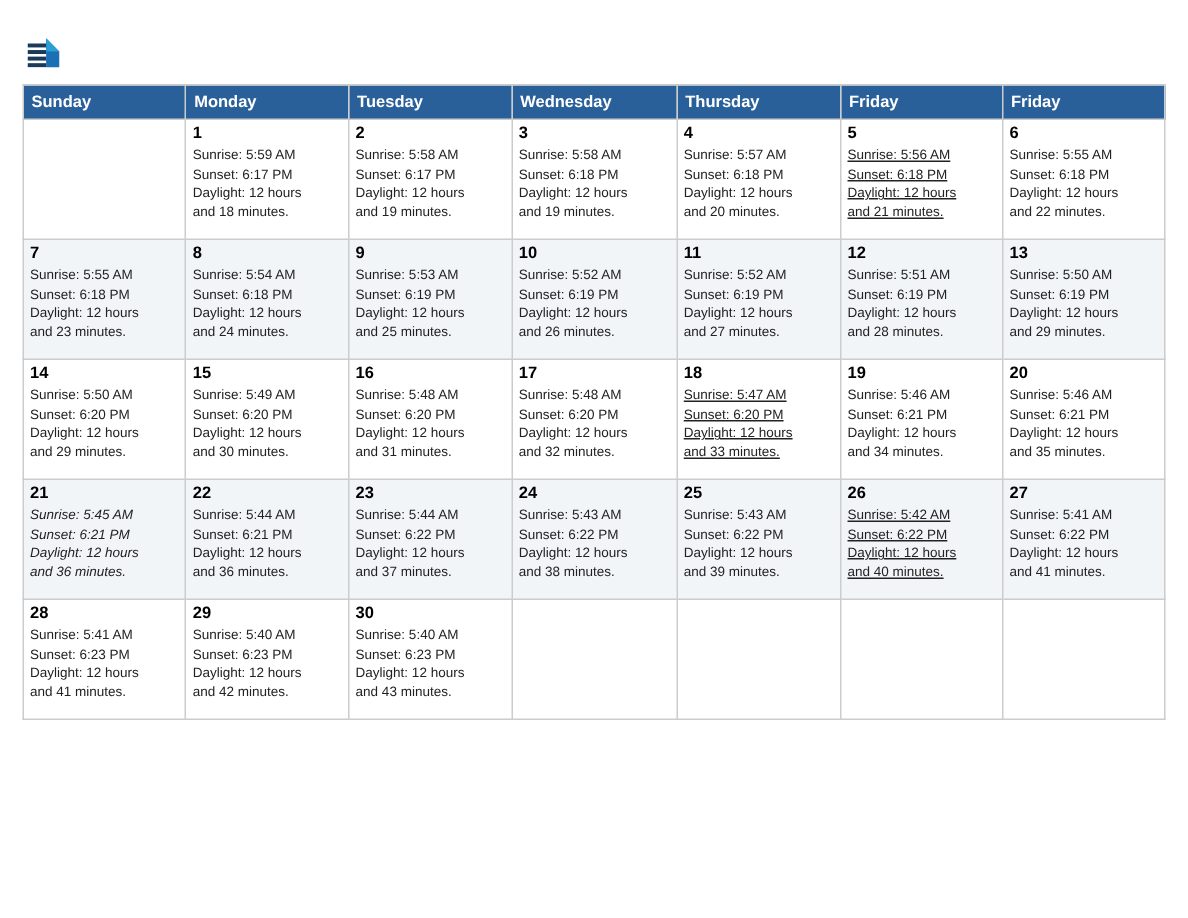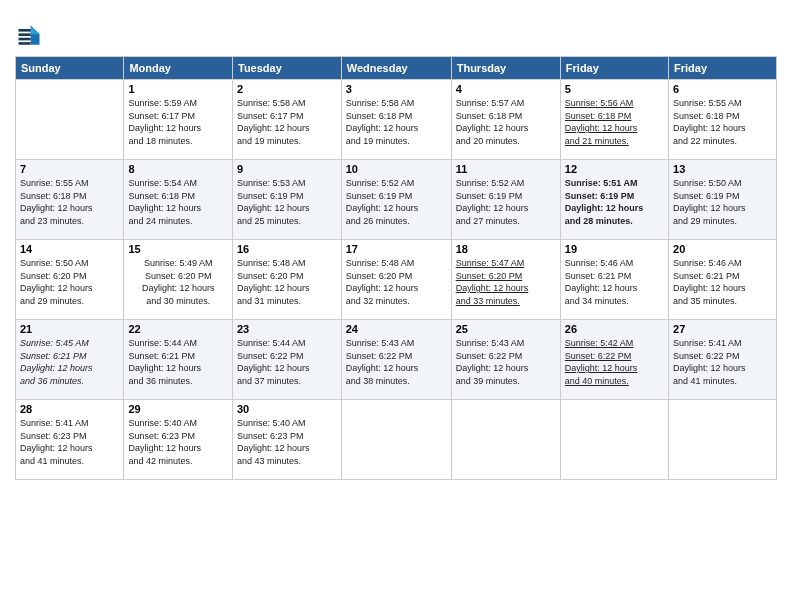--- a/index.html
+++ b/index.html
@@ -206,21 +206,21 @@
           </td>
           <td>
             <span class="day-num">11</span>
             <div class="day-info" style="white-space: pre-line;">Sunrise: 5:52 AM
 Sunset: 6:19 PM
 Daylight: 12 hours
 and 27 minutes.</div>
           </td>
           <td>
             <span class="day-num">12</span>
-            <div class="day-info" style="white-space: pre-line; font-weight: bold;">Sunrise: 5:51 AM
+            <div class="day-info" style="white-space: pre-line;">Sunrise: 5:51 AM
 Sunset: 6:19 PM
 Daylight: 12 hours
 and 28 minutes.</div>
           </td>
           <td>
             <span class="day-num">13</span>
             <div class="day-info" style="white-space: pre-line;">Sunrise: 5:50 AM
 Sunset: 6:19 PM
 Daylight: 12 hours
 and 29 minutes.</div>
@@ -229,21 +229,21 @@
         <tr>
           <td>
             <span class="day-num">14</span>
             <div class="day-info" style="white-space: pre-line;">Sunrise: 5:50 AM
 Sunset: 6:20 PM
 Daylight: 12 hours
 and 29 minutes.</div>
           </td>
           <td>
             <span class="day-num">15</span>
-            <div class="day-info" style="white-space: pre-line; text-align: center;">Sunrise: 5:49 AM
+            <div class="day-info" style="white-space: pre-line;">Sunrise: 5:49 AM
 Sunset: 6:20 PM
 Daylight: 12 hours
 and 30 minutes.</div>
           </td>
           <td>
             <span class="day-num">16</span>
             <div class="day-info" style="white-space: pre-line;">Sunrise: 5:48 AM
 Sunset: 6:20 PM
 Daylight: 12 hours
 and 31 minutes.</div>

